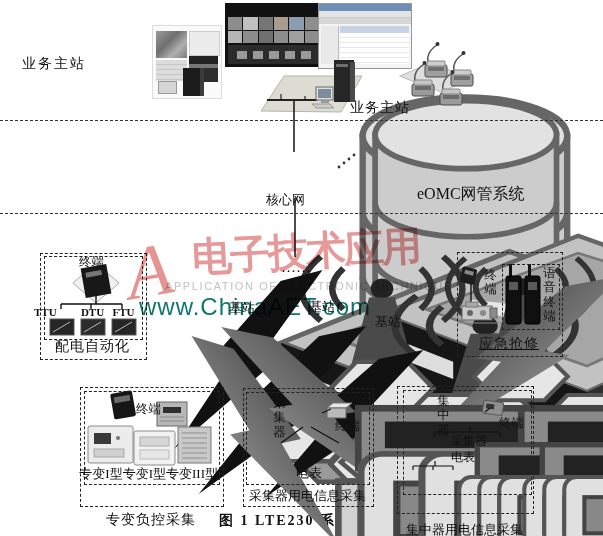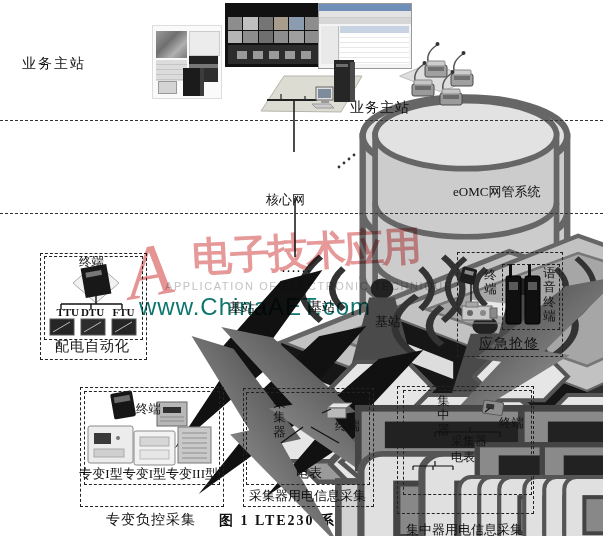--- a/index.html
+++ b/index.html
@@ -370,29 +370,29 @@
   <div class="dashbox" style="left:80px;top:387px;width:142px;height:118px;z-index:4;"></div>
   <div class="dashbox" style="left:84px;top:391px;width:134px;height:92px;z-index:4;"></div>
   <div class="dashbox" style="left:243px;top:388px;width:129px;height:117px;z-index:4;"></div>
   <div class="dashbox" style="left:246px;top:392px;width:122px;height:91px;z-index:4;"></div>
   <div class="dashbox" style="left:397px;top:386px;width:135px;height:126px;z-index:4;"></div>
   <div class="dashbox" style="left:403px;top:390px;width:127px;height:103px;z-index:4;"></div>
 
   <div class="lbl" style="left:22px;top:56px;font-size:14px;letter-spacing:2px;z-index:5;">业务主站</div>
   <div class="lbl" style="left:350px;top:100px;font-size:14px;letter-spacing:1px;z-index:5;">业务主站</div>
   <div class="lbl" style="left:266px;top:193px;font-size:13px;z-index:5;">核心网</div>
-  <div class="lbl" style="left:417px;top:185px;font-size:13px;z-index:5;margin-left:36px;">eOMC网管系统</div>
+  <div class="lbl" style="left:417px;top:185px;font-size:16px;z-index:5;">eOMC网管系统</div>
   <div class="lbl" style="left:281px;top:259px;font-size:15px;z-index:5;">……</div>
 
   <div class="lbl" style="left:229px;top:301px;font-size:13px;z-index:5;">基站</div>
   <div class="lbl" style="left:309px;top:300px;font-size:13px;z-index:5;">基站</div>
   <div class="lbl" style="left:375px;top:315px;font-size:13px;z-index:5;">基站</div>
 
   <div class="lbl" style="left:79px;top:256px;font-size:12.5px;z-index:5;">终端</div>
-  <div class="lbl" style="left:52px;top:306px;width:27px;text-align:right;font-size:11px;font-weight:600;z-index:5;">TTU</div>
+  <div class="lbl" style="left:34px;top:306px;width:27px;text-align:left;font-size:11px;font-weight:600;z-index:5;">TTU</div>
   <div class="lbl" style="left:79px;top:306px;width:27px;text-align:center;font-size:11px;font-weight:600;z-index:5;">DTU</div>
   <div class="lbl" style="left:110px;top:306px;width:27px;text-align:center;font-size:11px;font-weight:600;z-index:5;">FTU</div>
   <div class="boxtitle" style="left:40px;top:338px;width:105px;z-index:5;">配电自动化</div>
 
   <div class="vlbl" style="left:483px;top:268px;font-size:12.5px;z-index:5;">终端</div>
   <div class="vlbl" style="left:542px;top:266px;font-size:12.5px;z-index:5;">语音终端</div>
   <div class="boxtitle" style="left:457px;top:335px;width:104px;z-index:5;text-decoration:underline;">应急抢修</div>
 
   <div class="lbl" style="left:136px;top:403px;font-size:12.5px;z-index:5;">终端</div>
   <div style="position:absolute;left:84px;top:465px;width:134px;display:flex;justify-content:flex-end;

